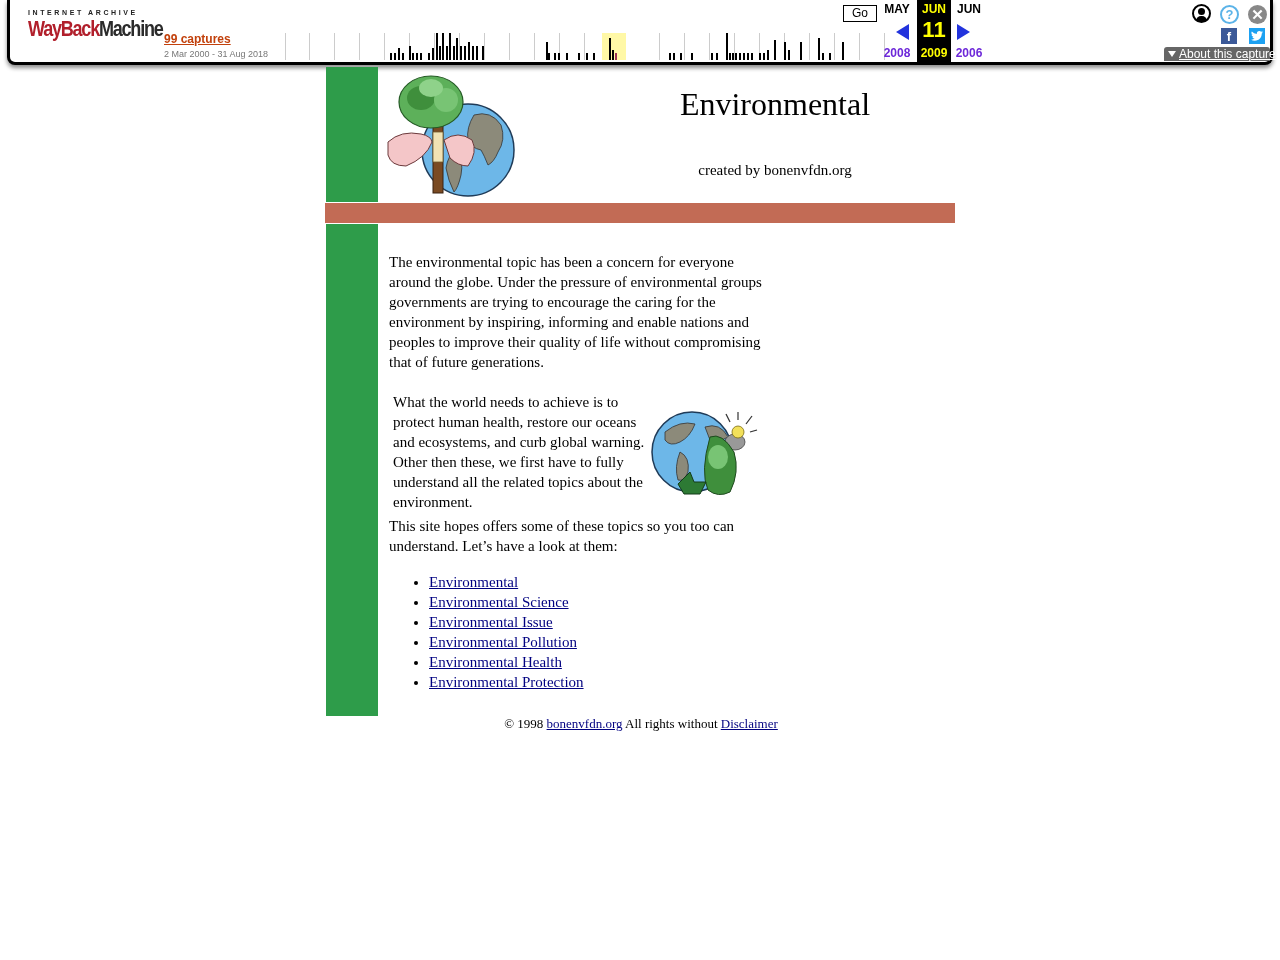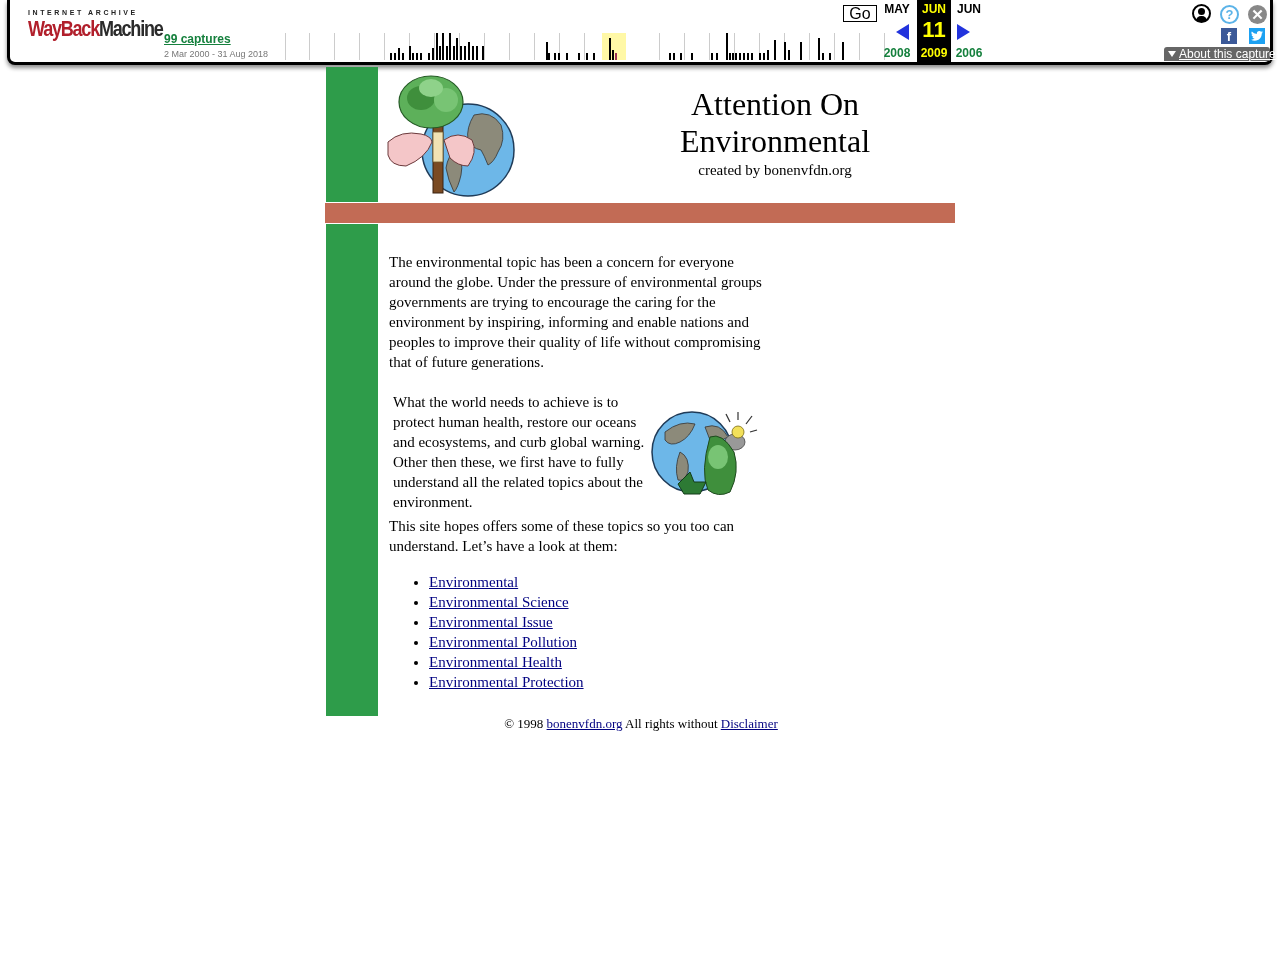--- a/index.html
+++ b/index.html
@@ -15,33 +15,33 @@
     box-shadow: 0 3px 4px rgba(0,0,0,0.45);
     font-family: "Liberation Sans", sans-serif;
   }
   #wm-logo { position: absolute; left: 18px; top: 9px; width: 104px; height: 40px; }
   #wm-logo .ia-text { font-size: 7px; letter-spacing: 2.6px; color: #222; font-weight: bold; text-align: center; white-space: nowrap; }
   #wm-logo .wb { margin-top: 2px; font-family: "Liberation Sans", sans-serif; font-weight: bold; font-size: 22px; letter-spacing: -1.5px; line-height: 22px; transform: scaleX(0.82); transform-origin: left; white-space: nowrap; }
   #wm-logo .wb .w1 { color: #b11f2b; }
   #wm-logo .wb .w2 { color: #2b2b2b; }
 
   #wm-url { position: absolute; left: 159px; top: 4px; width: 669px; height: 18px; border: 1px solid #666; font-size: 12px; padding: 1px 3px; font-family: "Liberation Sans", sans-serif; color: #000; background: #fff; }
-  #wm-go { position: absolute; left: 833px; top: 5px; width: 34px; height: 17px; border: 1px solid #000; background: #fff; font-size: 16px; font-family: "Liberation Sans", sans-serif; padding: 0; text-align: center; line-height: 15px; }
-
-  #wm-captures { position: absolute; left: 154px; top: 32px; font-size: 12px; font-weight: bold; color: #15803d; text-decoration: underline; }
+  #wm-go { position: absolute; left: 833px; top: 5px; width: 34px; height: 17px; border: 1px solid #000; background: #fff; font-size: 12px; font-family: "Liberation Sans", sans-serif; padding: 0; text-align: center; line-height: 15px; }
+
+  #wm-captures { position: absolute; left: 154px; top: 32px; font-size: 12px; font-weight: bold; color: #c2410c; text-decoration: underline; }
   #wm-range { position: absolute; left: 154px; top: 49px; font-size: 9px; color: #777; white-space: nowrap; }
 
   #wm-spark { position: absolute; left: 266px; top: 33px; width: 613px; height: 27px; }
   #wm-spark .yr { position: absolute; top: 0; width: 1px; height: 27px; background: #ccc; }
   #wm-spark .hl { position: absolute; left: 326px; top: 0; width: 24px; height: 27px; background: #fff8a6; }
   #wm-spark .bar { position: absolute; bottom: 0; width: 2px; background: #000; }
   #wm-spark .bar.cur { background: #993355; }
 
   .wm-month { position: absolute; top: 2px; font-size: 12px; font-weight: bold; color: #000; width: 34px; text-align: center; }
-  .wm-year { position: absolute; top: 46px; font-size: 12px; font-weight: bold; color: #15803d; width: 34px; text-align: center; }
+  .wm-year { position: absolute; top: 46px; font-size: 12px; font-weight: bold; color: #6d28d9; width: 34px; text-align: center; }
   #wm-cur-col { position: absolute; left: 907px; top: 0; width: 34px; height: 62px; background: #000; }
   #wm-cur-col .m { position: absolute; top: 2px; width: 34px; text-align: center; font-size: 12px; font-weight: bold; color: #ffff00; }
   #wm-cur-col .d { position: absolute; top: 17px; width: 34px; text-align: center; font-size: 22px; font-weight: bold; color: #ffff00; }
   #wm-cur-col .y { position: absolute; top: 46px; width: 34px; text-align: center; font-size: 12px; font-weight: bold; color: #ffff00; }
   .wm-arrow { position: absolute; top: 24px; width: 0; height: 0; border-top: 8px solid transparent; border-bottom: 8px solid transparent; }
   #wm-prev { left: 886px; border-right: 13px solid #2233dd; }
   #wm-next { left: 947px; border-left: 13px solid #2233dd; }
 
   .wm-icon { position: absolute; width: 19px; height: 19px; border-radius: 50%; }
   #wm-user { left: 1182px; top: 4px; border: 2px solid #000; background: #fff; }
@@ -218,21 +218,20 @@
   <ellipse cx="45" cy="32" rx="32" ry="26" fill="#5db05a" stroke="#245a25" stroke-width="1.2"></ellipse>
   <ellipse cx="35" cy="28" rx="14" ry="12" fill="#3f8f3c"></ellipse>
   <ellipse cx="60" cy="30" rx="12" ry="12" fill="#78c474"></ellipse>
   <ellipse cx="45" cy="18" rx="12" ry="9" fill="#8fd28a"></ellipse>
   <path d="M47 62 L57 62 L57 92 L47 92Z" fill="#f1e2b4" stroke="#6e5b2b" stroke-width="0.8"></path>
   <path d="M2 72 Q15 60 35 64 Q45 66 46 72 Q40 88 20 96 Q5 96 2 85Z" fill="#f4c6c8" stroke="#6b3a3c" stroke-width="1"></path>
   <path d="M58 70 Q72 60 86 70 Q92 82 82 96 Q72 96 64 88Z" fill="#f4c6c8" stroke="#6b3a3c" stroke-width="1"></path>
 </svg>
 
 <div id="site-title">
-  <div>Attention On</div>
   <div>Environmental</div>
 </div>
 <div id="site-sub">created by bonenvfdn.org</div>
 
 <div id="p1" class="para">The environmental topic has been a concern for everyone around the globe. Under the pressure of environmental groups governments are trying to encourage the caring for the environment by inspiring, informing and enable nations and peoples to improve their quality of life without compromising that of future generations.</div>
 <div id="p2" class="para">What the world needs to achieve is to protect human health, restore our oceans and ecosystems, and curb global warning. Other then these, we first have to fully understand all the related topics about the environment.</div>
 
 <svg id="globe2" viewBox="0 0 108 98">
   <circle cx="42" cy="50" r="40" fill="#6db7e8" stroke="#1f3b58" stroke-width="1.5"></circle>
   <path d="M15 30 Q30 18 45 22 Q40 35 30 40 Q20 45 15 38Z" fill="#8c8a7a" stroke="#333" stroke-width="0.8"></path>

